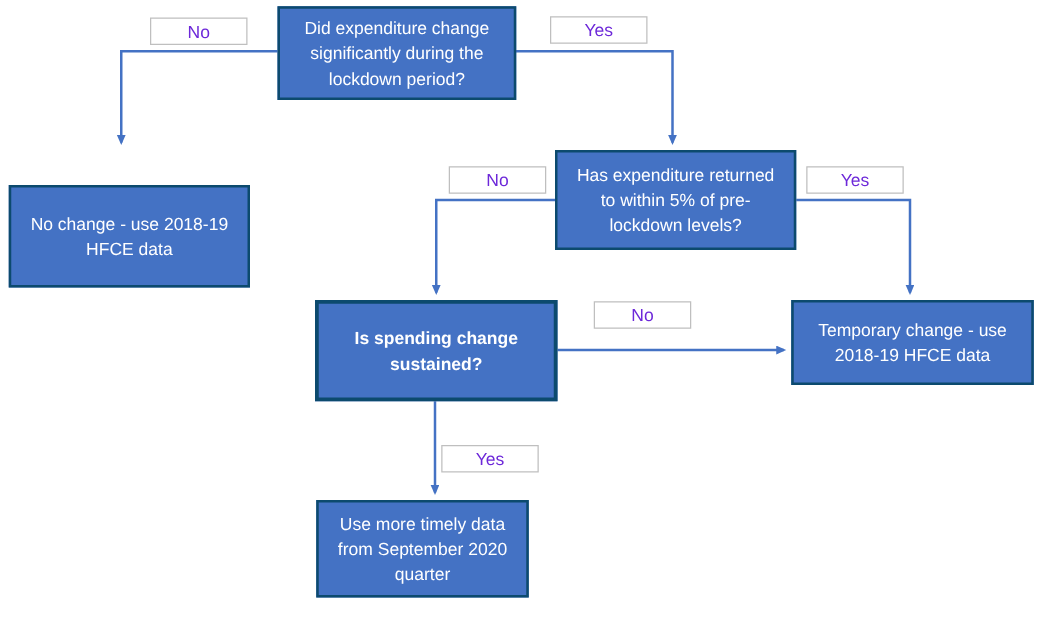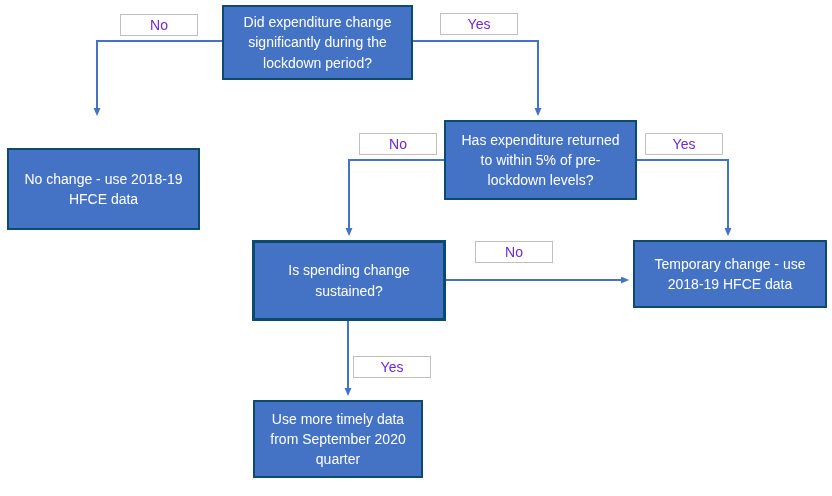--- a/index.html
+++ b/index.html
@@ -28,21 +28,21 @@
     border: 2px solid #0c4a6e;
     color: #ffffff;
     display: flex;
     align-items: center;
     justify-content: center;
     text-align: center;
     font-size: 14px;
     line-height: 1.45;
     padding: 20px 10px;
   }
-  .node.thick { border-width: 3px; }
+  .node.thick { border-width: 3px; font-weight: bold; }
   .edge-label {
     position: absolute;
     box-sizing: border-box;
     background: #ffffff;
     border: 1px solid #BFBFBF;
     color: #6d28d9;
     display: flex;
     align-items: center;
     justify-content: center;
     text-align: center;

